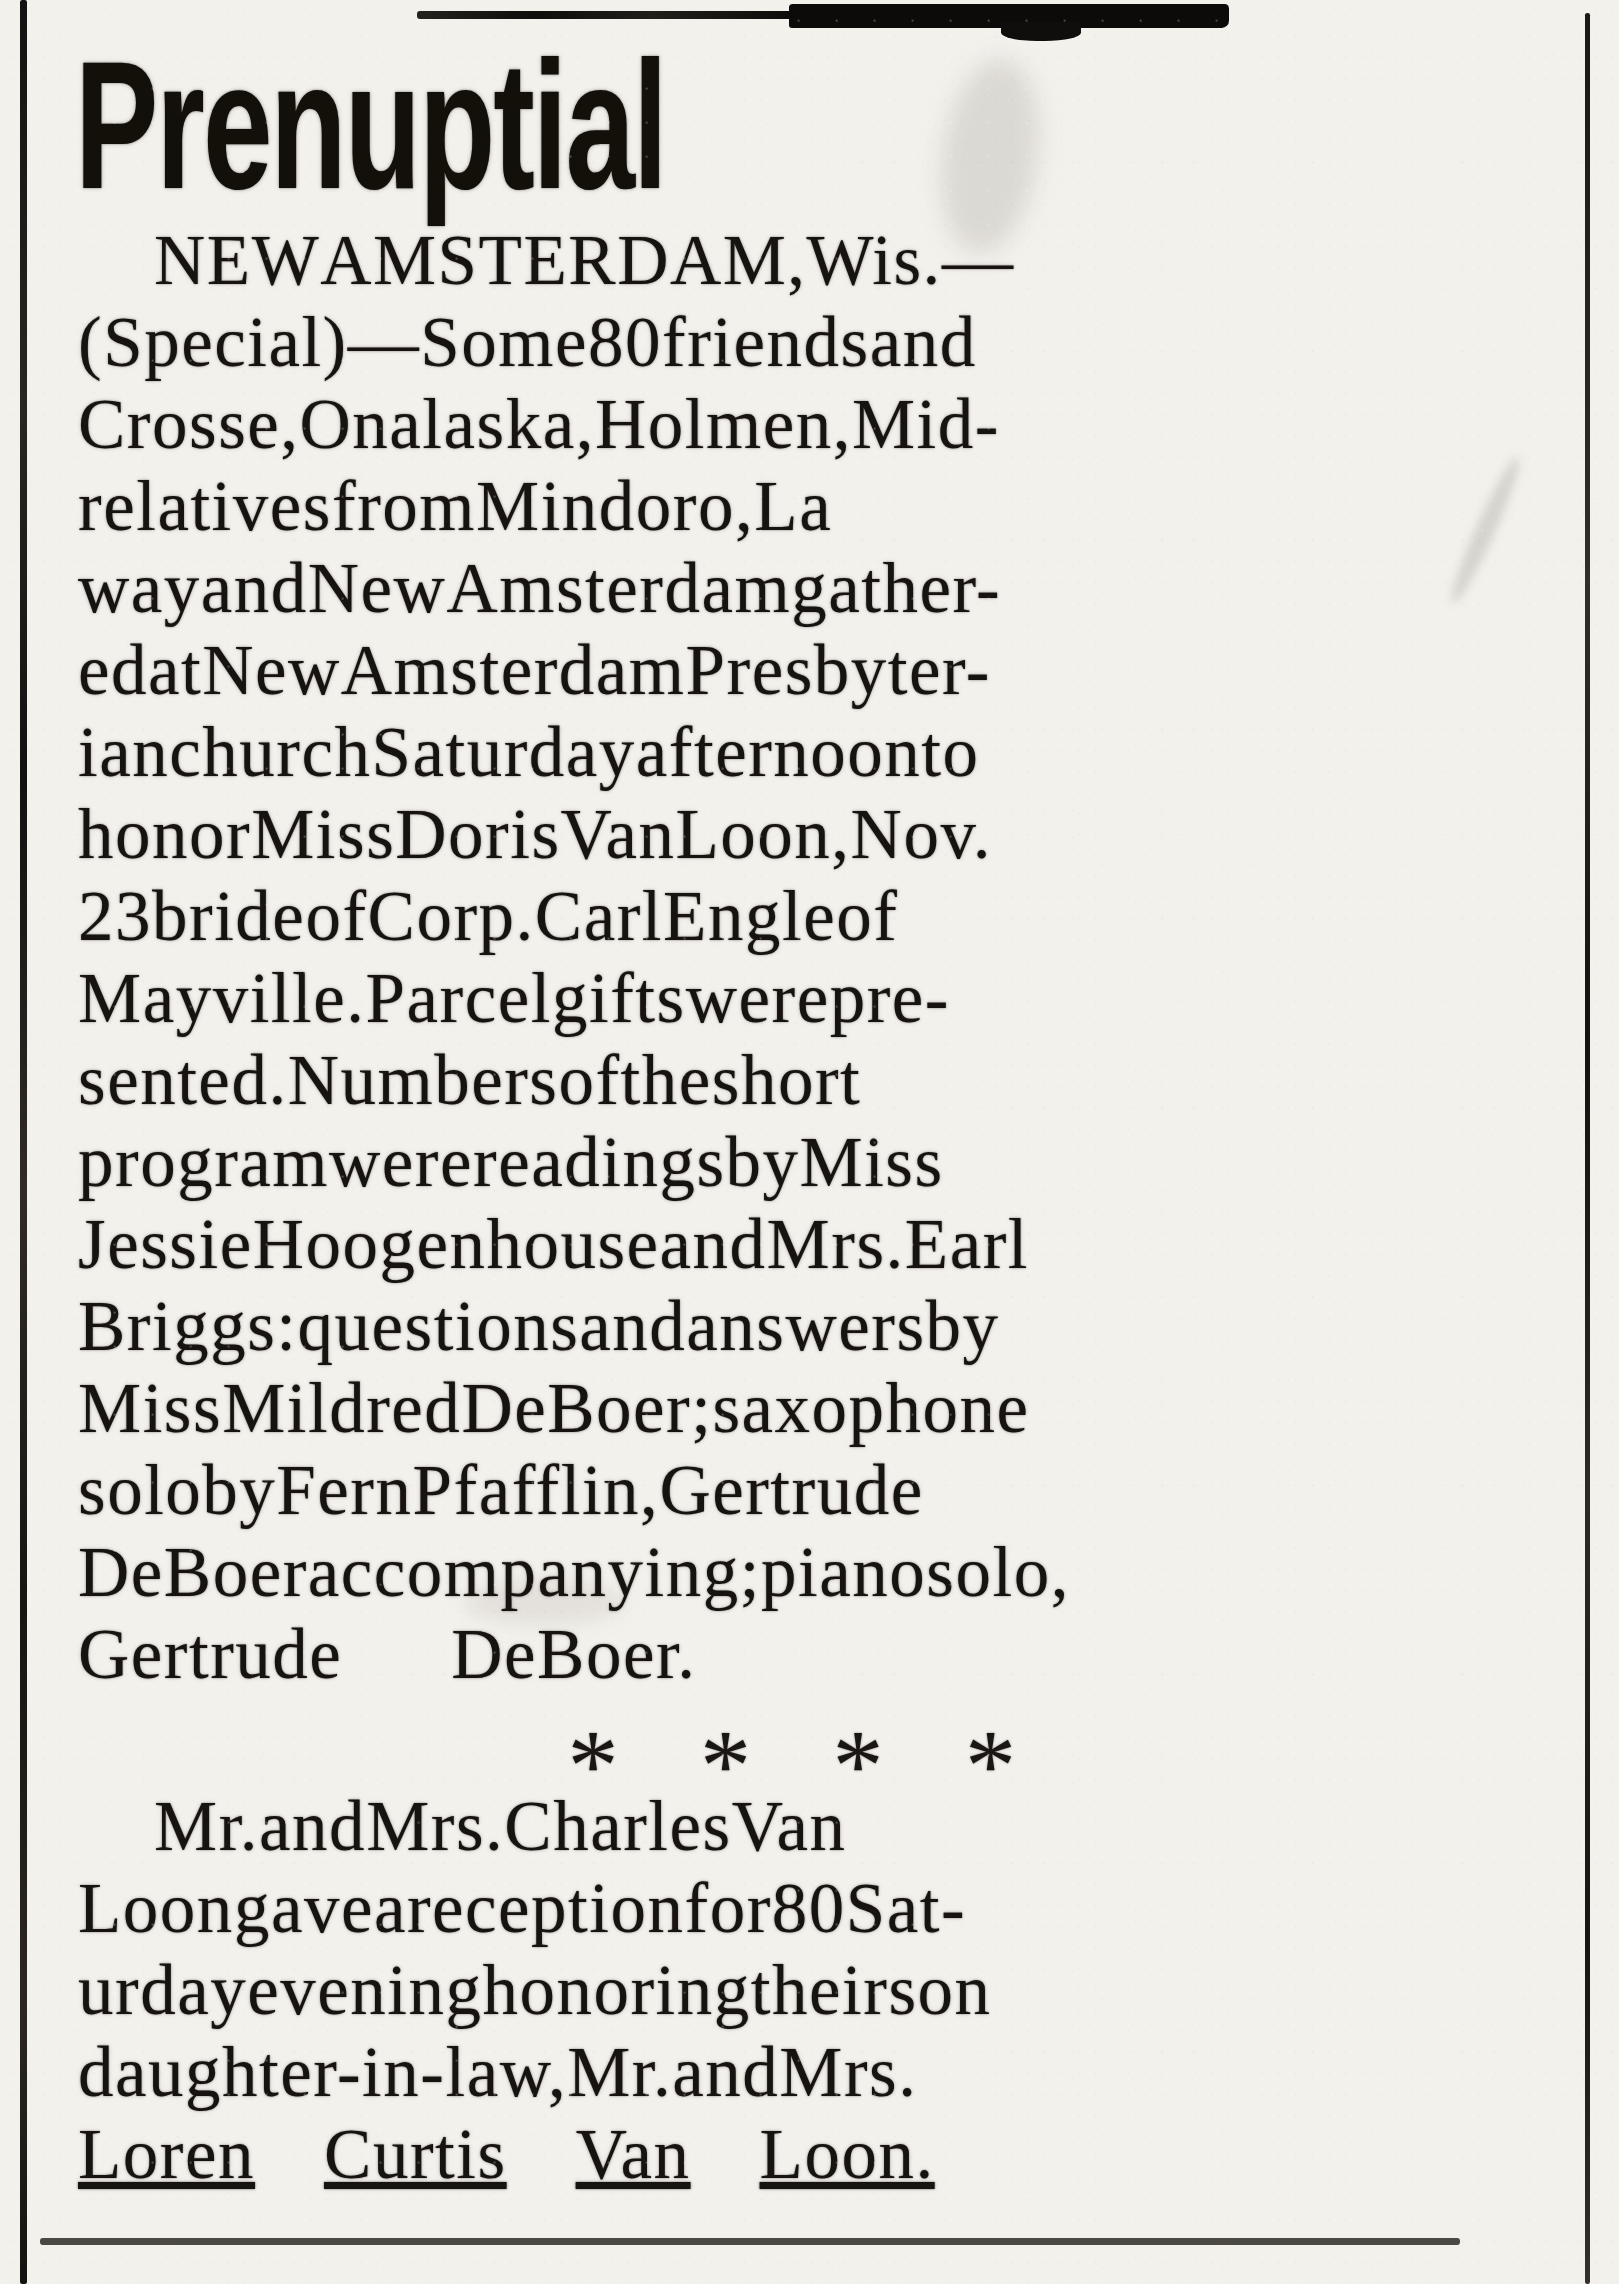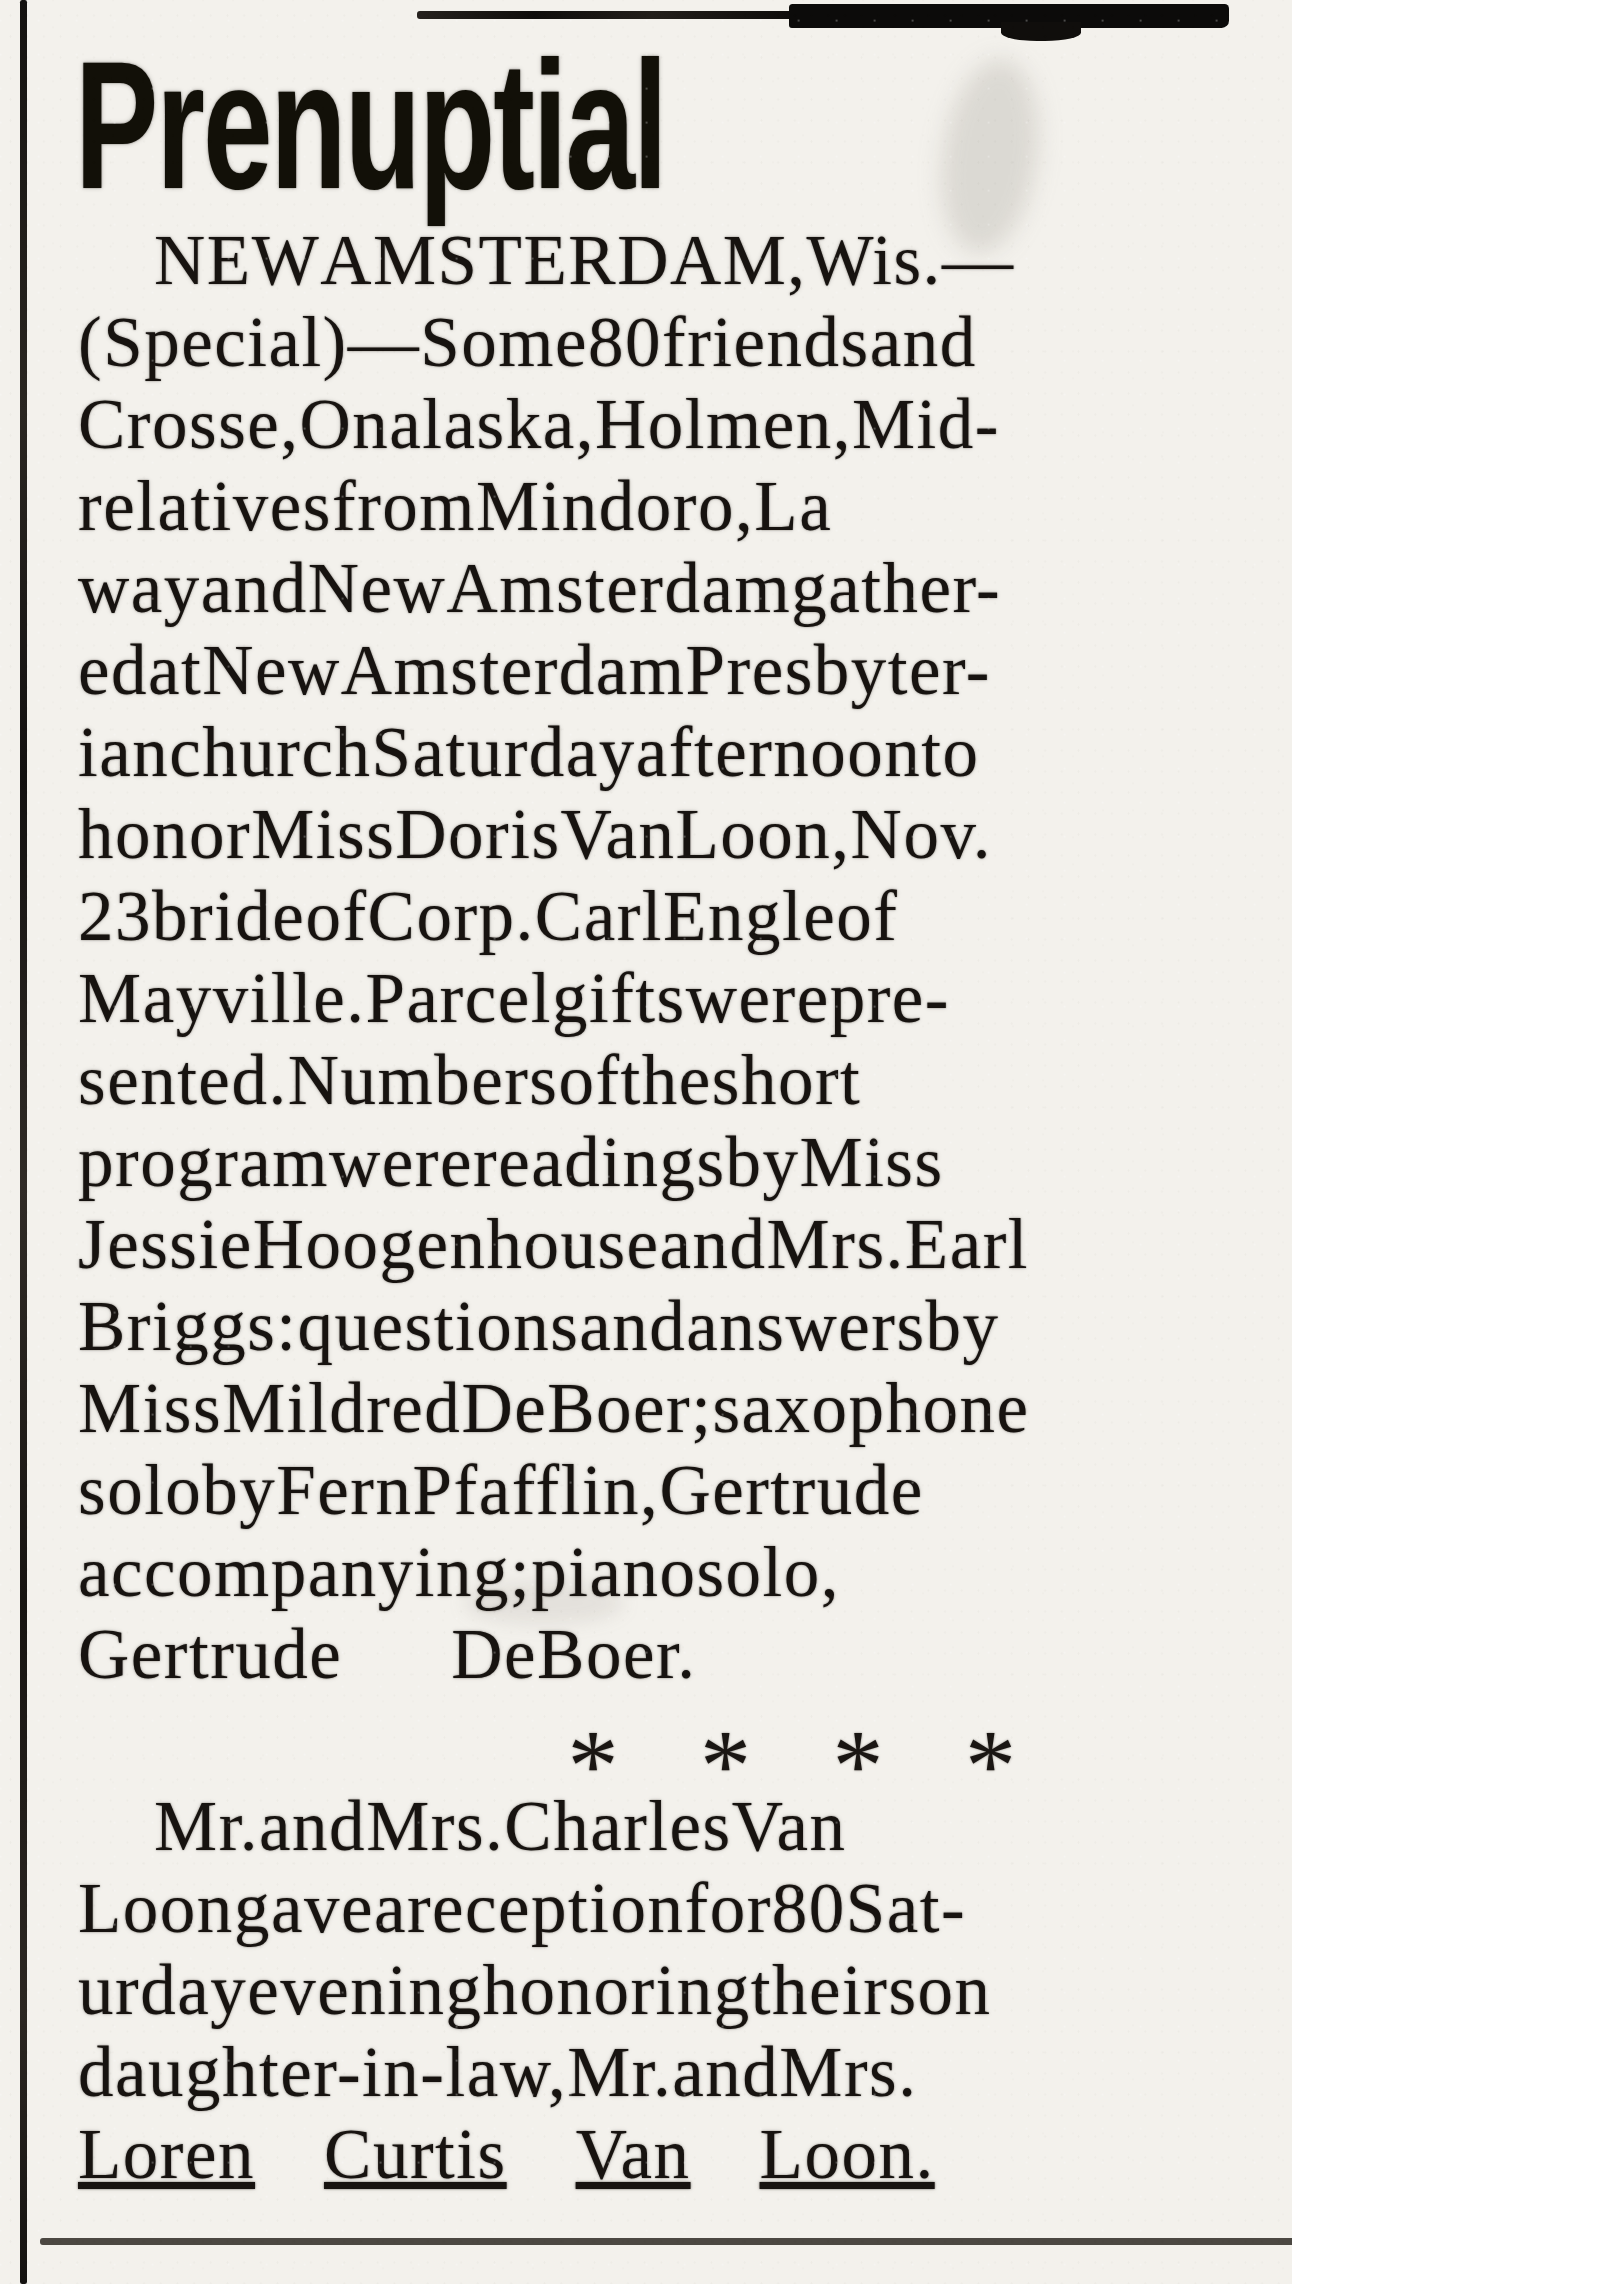--- a/index.html
+++ b/index.html
@@ -1,18 +1,18 @@
 <!DOCTYPE html>
 <html style="font-size:11.6px"><head>
 <meta charset="utf-8">
 <style>
   html, body { margin: 0; padding: 0; }
   .page {
     position: relative;
-    width: 1292px;
+    width: 1619px;
     height: 2284px;
     background: #f3f1ec;
     overflow: hidden;
     font-family: "Liberation Serif", serif;
   }
   
   .page::after {
     content: "";
     position: absolute; inset: 0;
     background-image:
@@ -236,20 +236,21 @@
             <span>saxophone</span>
           </div>
           <div class="line justify">
             <span>solo</span>
             <span>by</span>
             <span>Fern</span>
             <span>Pfafflin,</span>
             <span>Gertrude</span>
           </div>
           <div class="line justify">
+            <span>DeBoer</span>
             <span>accompanying;</span>
             <span>piano</span>
             <span>solo,</span>
           </div>
           <div class="line ragged" style="column-gap: 109px;">
             <span>Gertrude</span>
             <span>DeBoer.</span>
           </div>
         </div>
       <div class="separator-row">

